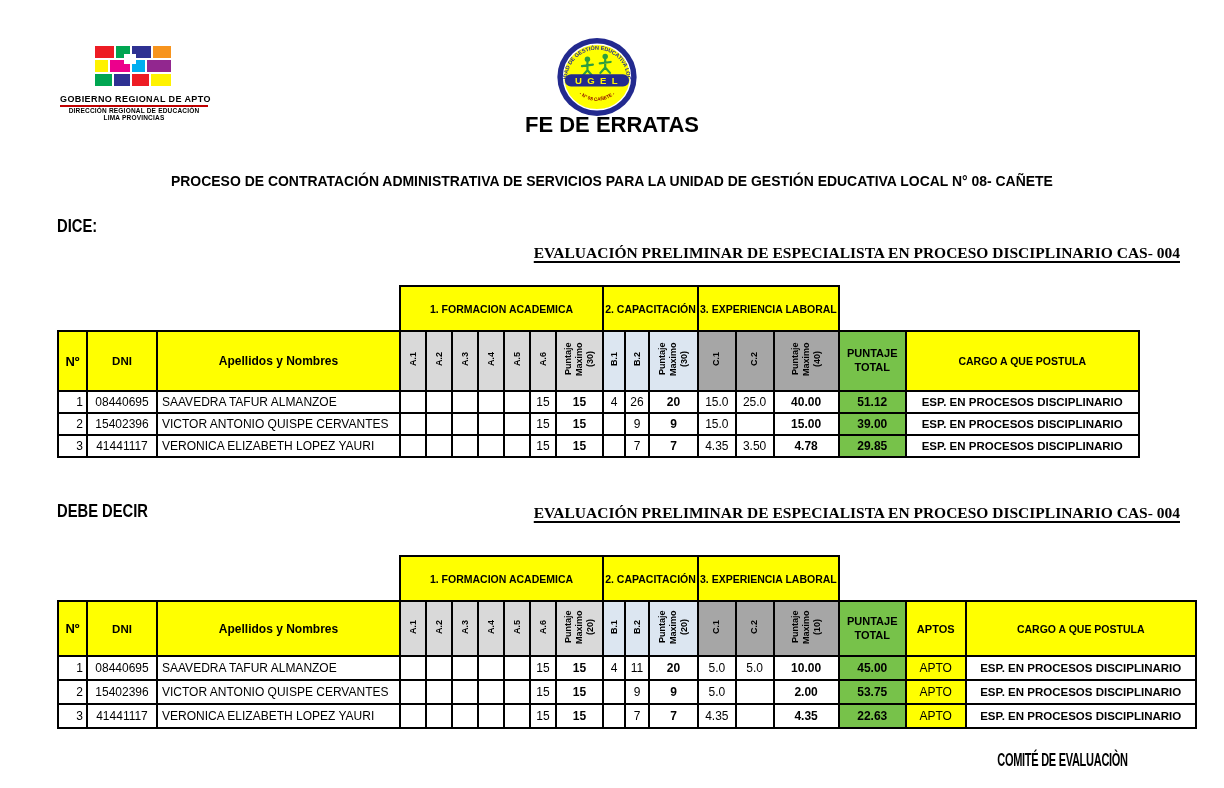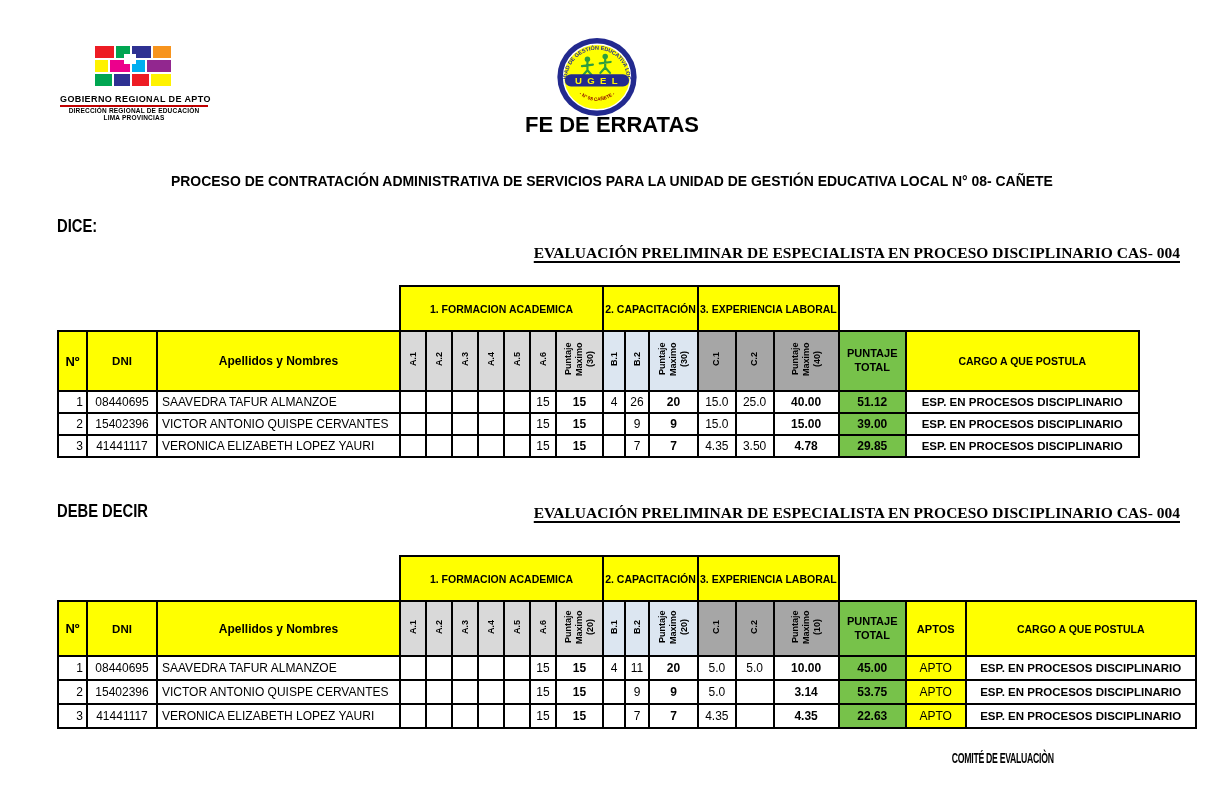--- a/index.html
+++ b/index.html
@@ -24,21 +24,21 @@
 
   .side-label{left:57px;font-weight:bold;font-size:18px;}
   .side-label span{display:inline-block;transform:scaleX(.82);transform-origin:left;white-space:nowrap;}
   #dice-label{top:216px;} #debe-label{top:473px;margin-top:28px;}
 
   .tbl-title{left:0;width:1180px;text-align:right;font-family:"Liberation Serif",serif;
              font-weight:bold;font-size:15.5px;}
   .tbl-title span{text-decoration:underline;text-decoration-thickness:1.5px;text-underline-offset:3px;}
   #tbl-title-1{top:244px;} #tbl-title-2{top:504px;}
 
-  #committee{top:749px;left:915px;width:260px;text-align:left;font-weight:bold;font-size:15px;}
+  #committee{top:749px;left:915px;width:260px;text-align:right;font-weight:bold;font-size:19px;}
   #committee span{display:inline-block;transform:scaleX(.58);transform-origin:center;white-space:nowrap;letter-spacing:-.5px;}
 
   
   #table1-wrap{top:285px;left:57px;} #table2-wrap{top:555px;left:57px;}
   table{border-collapse:collapse;table-layout:fixed;}
   td,th{border:2px solid #000;padding:0 1px;overflow:hidden;white-space:nowrap;font-weight:normal;}
   td.spacer{border:none;background:#fff;}
   tr.group-row{height:45px;}
   td.group{background:var(--yellow);font-weight:bold;font-size:10.5px;text-align:center;}
   .t1 tr.head-row{height:60px;} .t2 tr.head-row{height:55px;}
@@ -322,21 +322,21 @@
             <td class="c-a3"></td>
             <td class="c-a4"></td>
             <td class="c-a5"></td>
             <td class="c-a6">15</td>
             <td class="c-pm_a">15</td>
             <td class="c-b1"></td>
             <td class="c-b2">9</td>
             <td class="c-pm_b">9</td>
             <td class="c-c1">5.0</td>
             <td class="c-c2"></td>
-            <td class="c-pm_c">3.14</td>
+            <td class="c-pm_c">2.00</td>
             <td class="c-total">53.75</td>
             <td class="c-aptos">APTO</td>
             <td class="c-cargo">ESP. EN PROCESOS DISCIPLINARIO</td>
           </tr>
           <tr>
             <td class="c-n">3</td>
             <td class="c-dni">41441117</td>
             <td class="c-name">VERONICA ELIZABETH LOPEZ YAURI</td>
             <td class="c-a1"></td>
             <td class="c-a2"></td>

